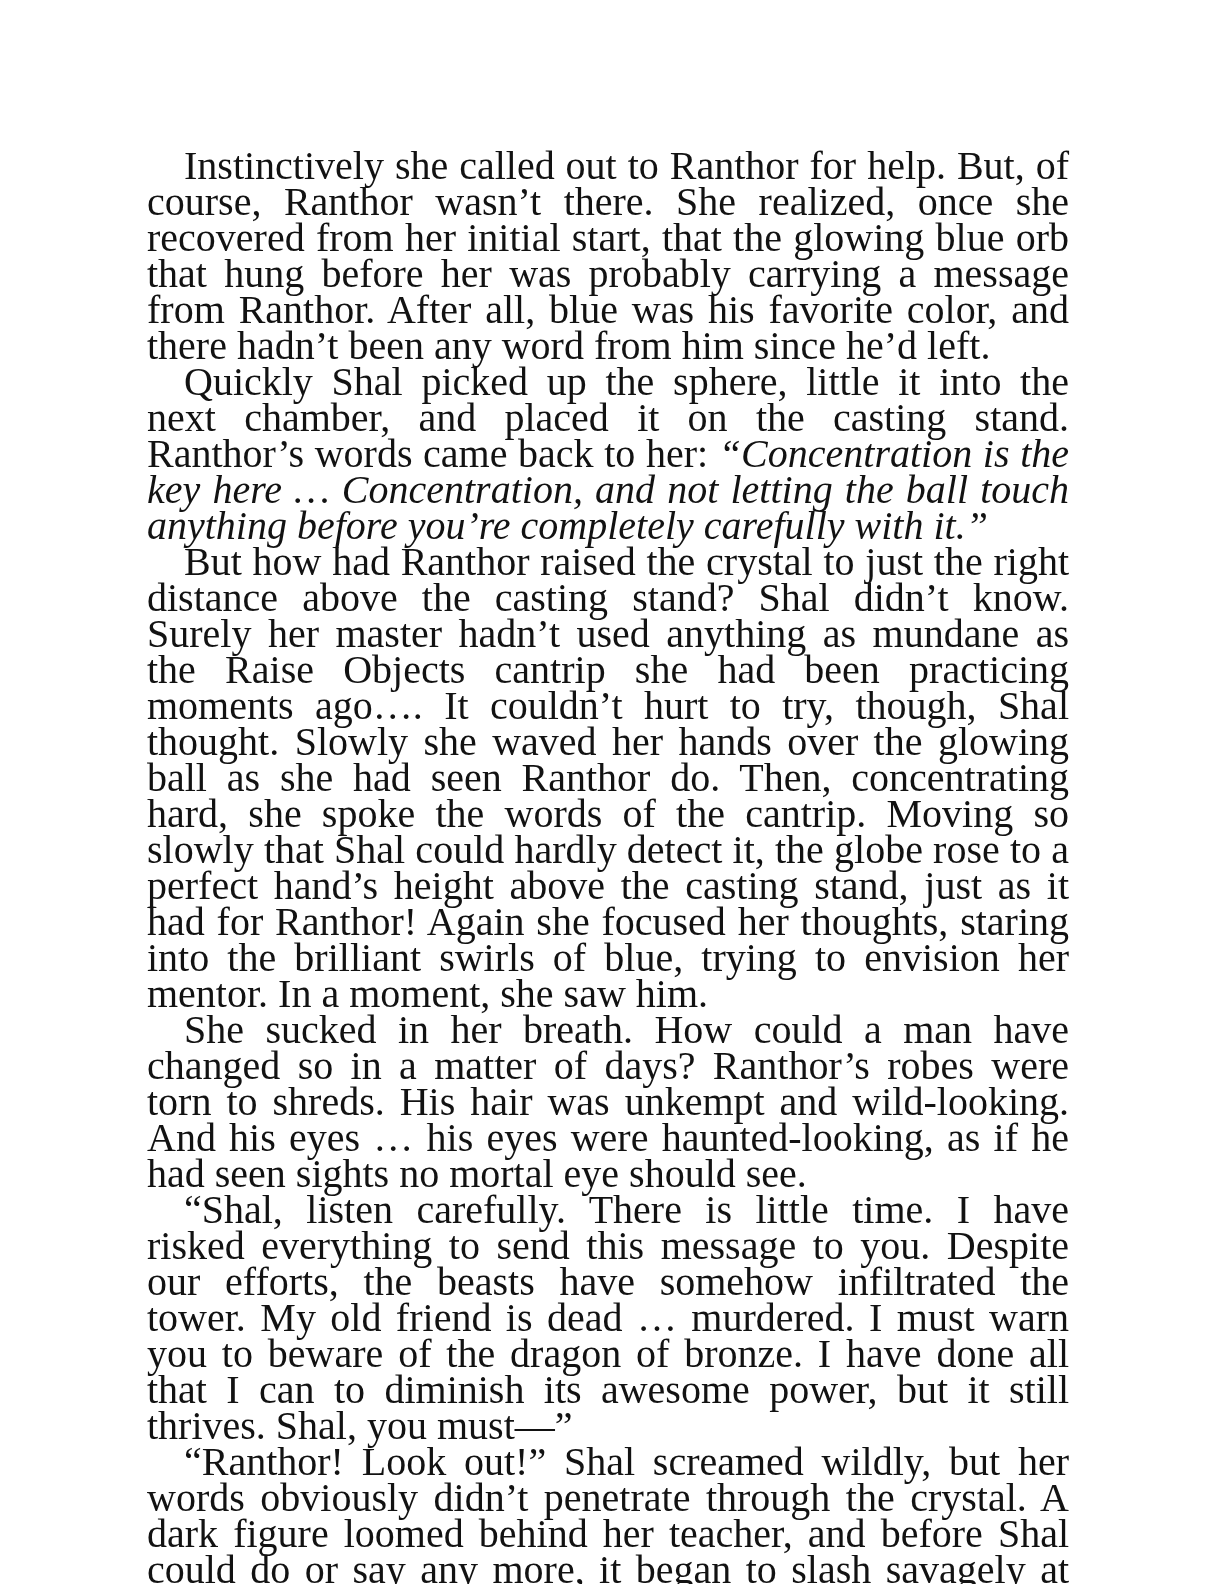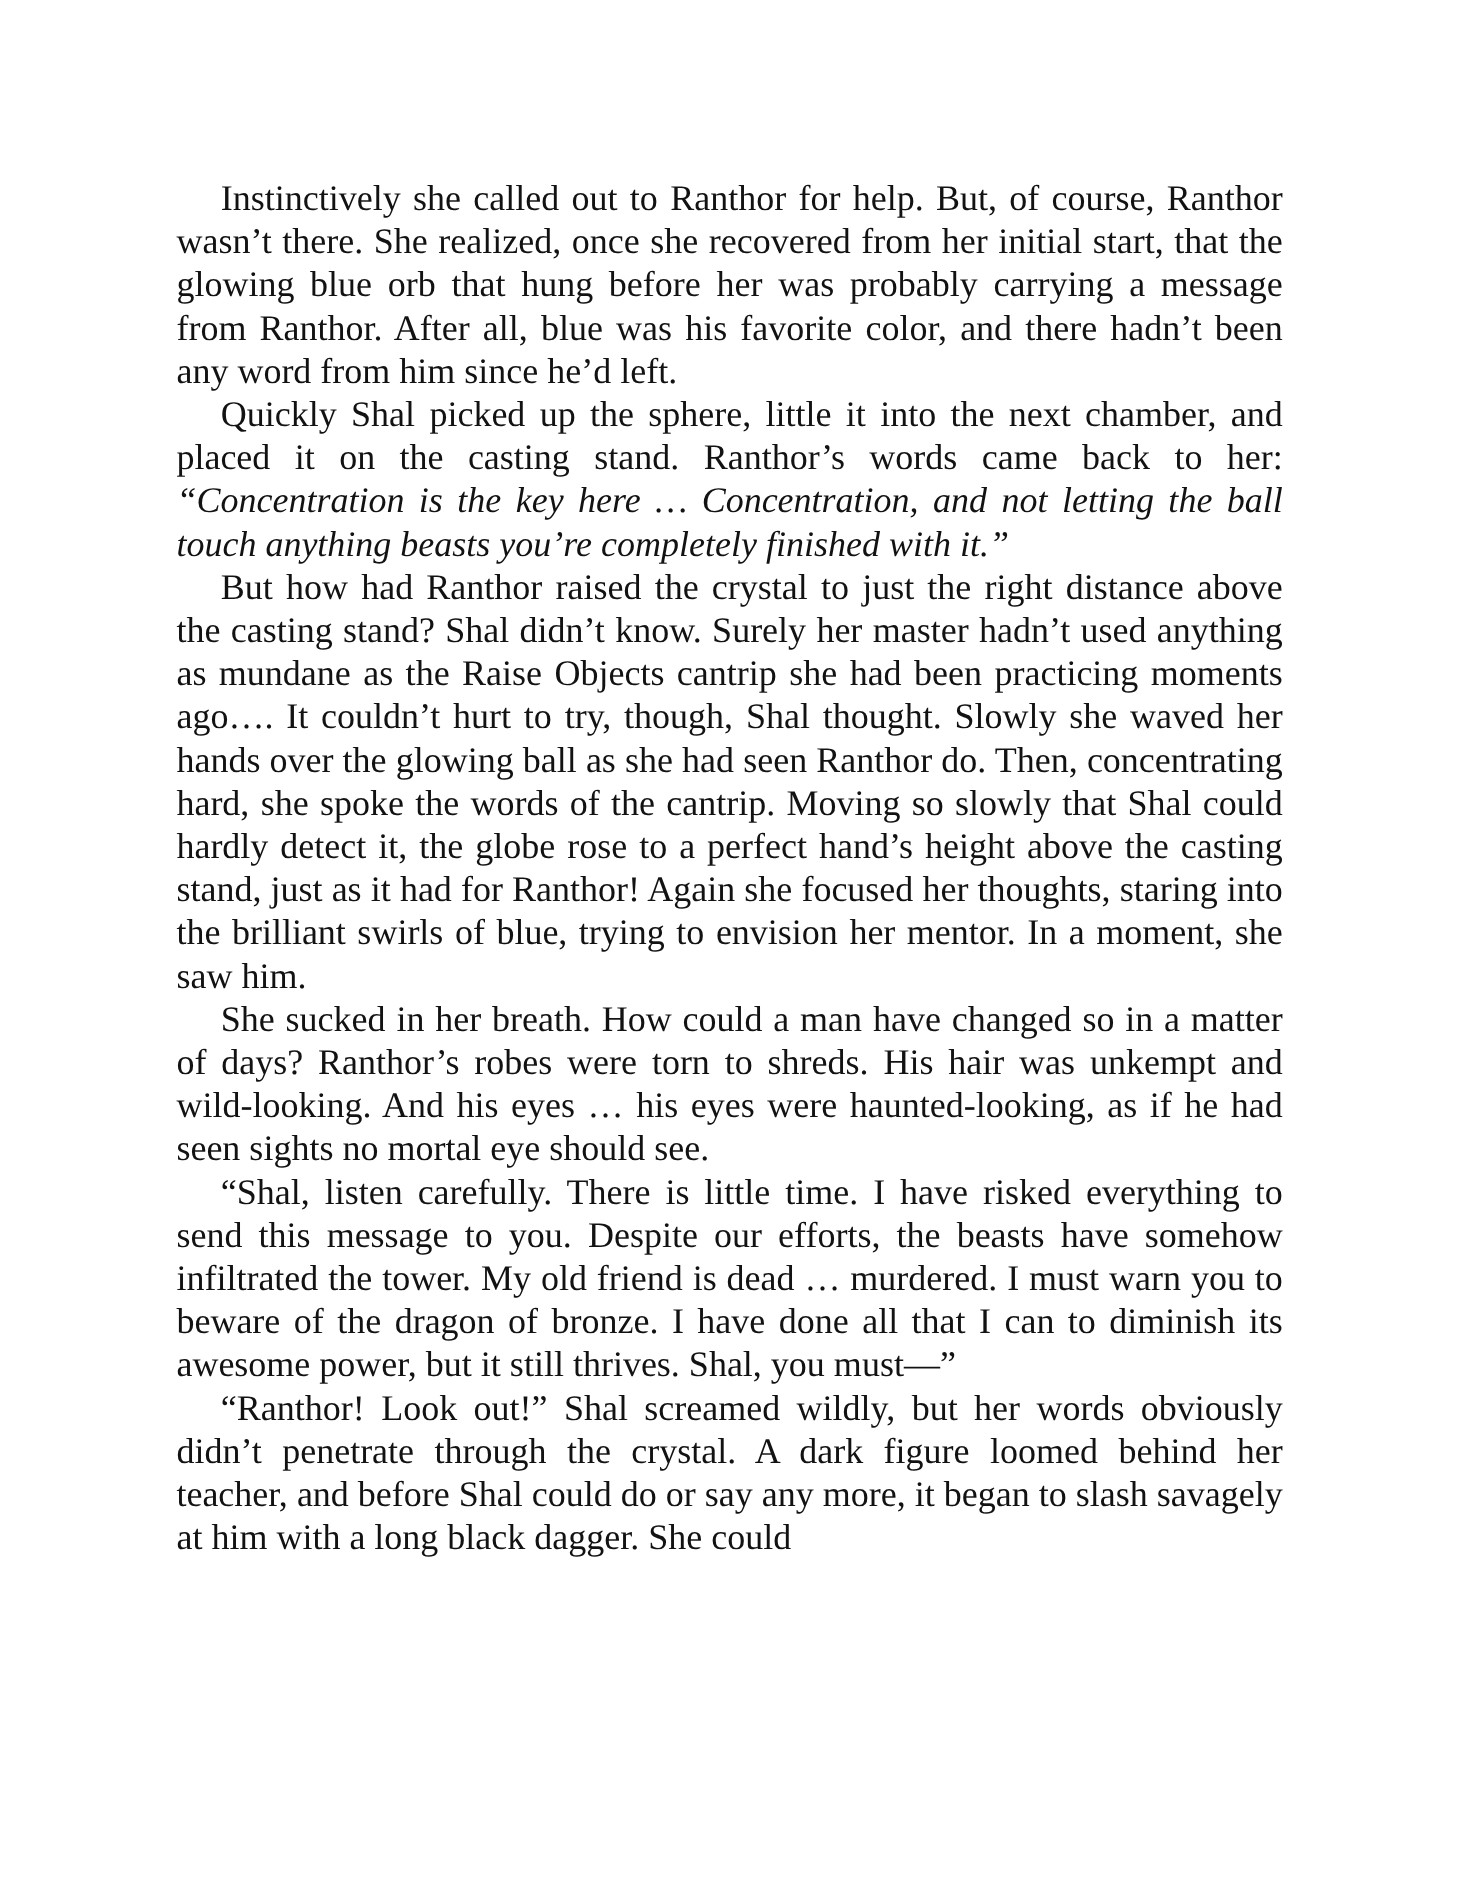--- a/index.html
+++ b/index.html
@@ -8,21 +8,21 @@
     background: #ffffff;
   }
   .page {
     position: relative;
     width: 1224px;
     height: 1584px;
     background: #ffffff;
     box-sizing: border-box;
     padding: 148px 155px 0 147px;
     font-family: "Liberation Serif", "DejaVu Serif", serif;
-    font-size: 30px;
+    font-size: 40px;
     line-height: 36px;
     color: #121212;
     text-align: justify;
     overflow: hidden;
   }
   .page p {
     margin: 0;
     padding: 0;
     text-indent: 37px;
   }
@@ -31,21 +31,21 @@
   }
 </style>
 </head>
 <body>
 
 <div class="page">
   <p>
     <span>Instinctively she called out to Ranthor for help. But, of course, Ranthor wasn’t there. She realized, once she recovered from her initial start, that the glowing blue orb that hung before her was probably carrying a message from Ranthor. After all, blue was his favorite color, and there hadn’t been any word from him since he’d left.</span>
   </p>
   <p>
-    <span>Quickly Shal picked up the sphere, little it into the next chamber, and placed it on the casting stand. Ranthor’s words came back to her: </span><span class="italic-quote">“Concentration is the key here … Concentration, and not letting the ball touch anything beasts you’re completely finished with it.”</span>
+    <span>Quickly Shal picked up the sphere, little it into the next chamber, and placed it on the casting stand. Ranthor’s words came back to her: </span><span class="italic-quote">“Concentration is the key here … Concentration, and not letting the ball touch anything before you’re completely carefully with it.”</span>
   </p>
   <p>
     <span>But how had Ranthor raised the crystal to just the right distance above the casting stand? Shal didn’t know. Surely her master hadn’t used anything as mundane as the Raise Objects cantrip she had been practicing moments ago…. It couldn’t hurt to try, though, Shal thought. Slowly she waved her hands over the glowing ball as she had seen Ranthor do. Then, concentrating hard, she spoke the words of the cantrip. Moving so slowly that Shal could hardly detect it, the globe rose to a perfect hand’s height above the casting stand, just as it had for Ranthor! Again she focused her thoughts, staring into the brilliant swirls of blue, trying to envision her mentor. In a moment, she saw him.</span>
   </p>
   <p>
     <span>She sucked in her breath. How could a man have changed so in a matter of days? Ranthor’s robes were torn to shreds. His hair was unkempt and wild-looking. And his eyes … his eyes were haunted-looking, as if he had seen sights no mortal eye should see.</span>
   </p>
   <p>
     <span>“Shal, listen carefully. There is little time. I have risked everything to send this message to you. Despite our efforts, the beasts have somehow infiltrated the tower. My old friend is dead … murdered. I must warn you to beware of the dragon of bronze. I have done all that I can to diminish its awesome power, but it still thrives. Shal, you must—”</span>
   </p>

